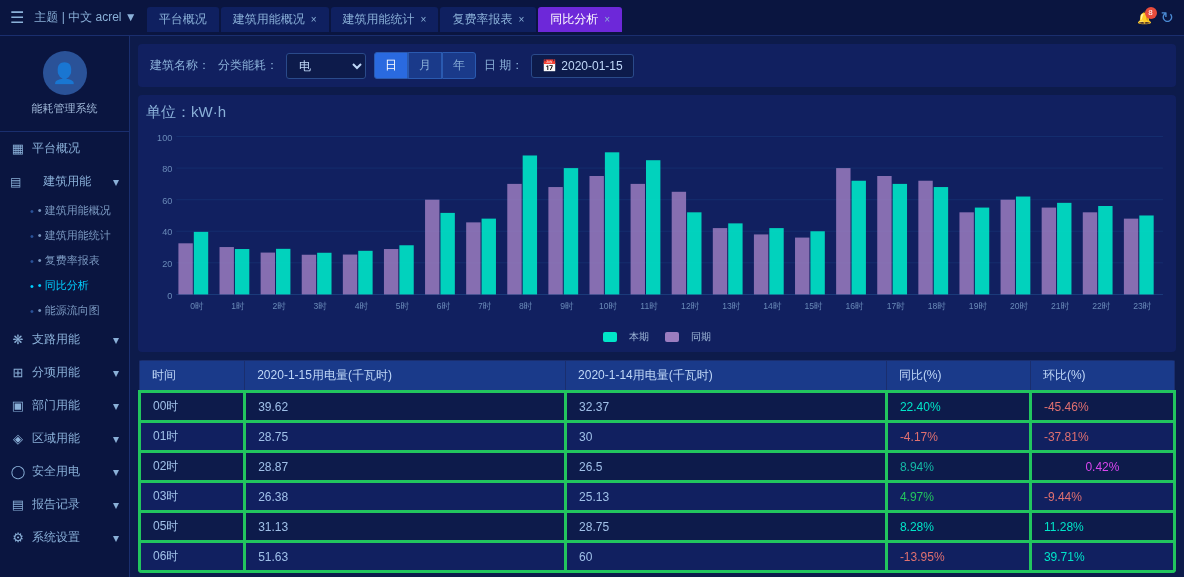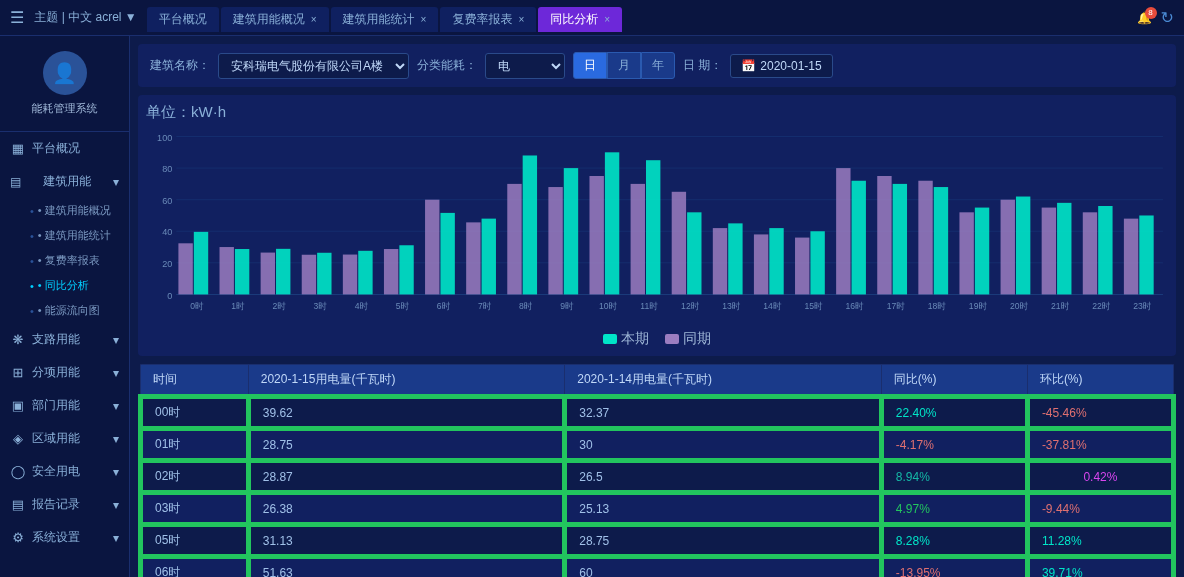--- a/index.html
+++ b/index.html
@@ -51,27 +51,27 @@
     .date-btn { display: flex; align-items: center; gap: 4px; background: #0d1b4b; border: 1px solid #2a4a8a; color: #c0d8f8; padding: 4px 10px; border-radius: 3px; font-size: 12px; cursor: pointer; }
 
     
     .chart-container { background: #112060; border-radius: 4px; padding: 8px; margin-bottom: 8px; }
     .chart-unit { font-size: 15px; color: #8ab0d8; margin-bottom: 4px; }
     .chart-wrap { position: relative; height: 200px; }
     svg.chart-svg { width: 100%; height: 100%; }
 
     
     .chart-legend { display: flex; gap: 16px; justify-content: center; margin-top: 4px; }
-    .legend-item { display: flex; align-items: center; gap: 4px; font-size: 14px; color: #a0b8d8; }
+    .legend-item { display: flex; align-items: center; gap: 12px; font-size: 10px; color: #a0b8d8; }
     .legend-box { width: 14px; height: 10px; border-radius: 2px; }
 
     
     .data-table { width: 100%; border-collapse: collapse; font-size: 12px; }
     .data-table th { background: #1a3a8a; color: #c0d8f8; padding: 6px 12px; text-align: left; border: 1px solid #1a2e6e; font-weight: normal; }
-    .data-table td { padding: 5px 12px; border: 5px solid #22c55e; color: #a0c0e8; }
+    .data-table td { padding: 5px 12px; border: 3px solid #22c55e; color: #a0c0e8; }
     .data-table tr:nth-child(even) td { background: #112060; }
     .data-table tr:nth-child(odd) td { background: #0d1b4b; }
     .table-container { background: #0d1b4b; border-radius: 4px; overflow: auto; max-height: 220px; }
   </style>
 </head>
 <body>
 
 <div class="topbar">
   <span class="topbar-menu">☰</span>
   <span class="topbar-title">主题 | 中文  acrel ▼</span>
@@ -152,23 +152,20 @@
           <span>系统设置</span>
           <span style="margin-left:auto;">▾</span>
         </div>
       </div>
   </div>
 
   <div class="content">
 
     <div class="filter-bar">
       <span class="filter-label">建筑名称：</span>
-      <select class="filter-select">
-        <option id="building-opt">安科瑞电气股份有限公司A楼</option>
-      </select>
       <span class="filter-label">分类能耗：</span>
       <select class="filter-select filter-select-sm">
         <option id="category-opt">电</option>
       </select>
       <div class="btn-group" id="time-btn-group">
           <button class="btn-time active">日</button>
           <button class="btn-time">月</button>
           <button class="btn-time">年</button>
         </div>
       <span class="filter-label">日 期：</span>

